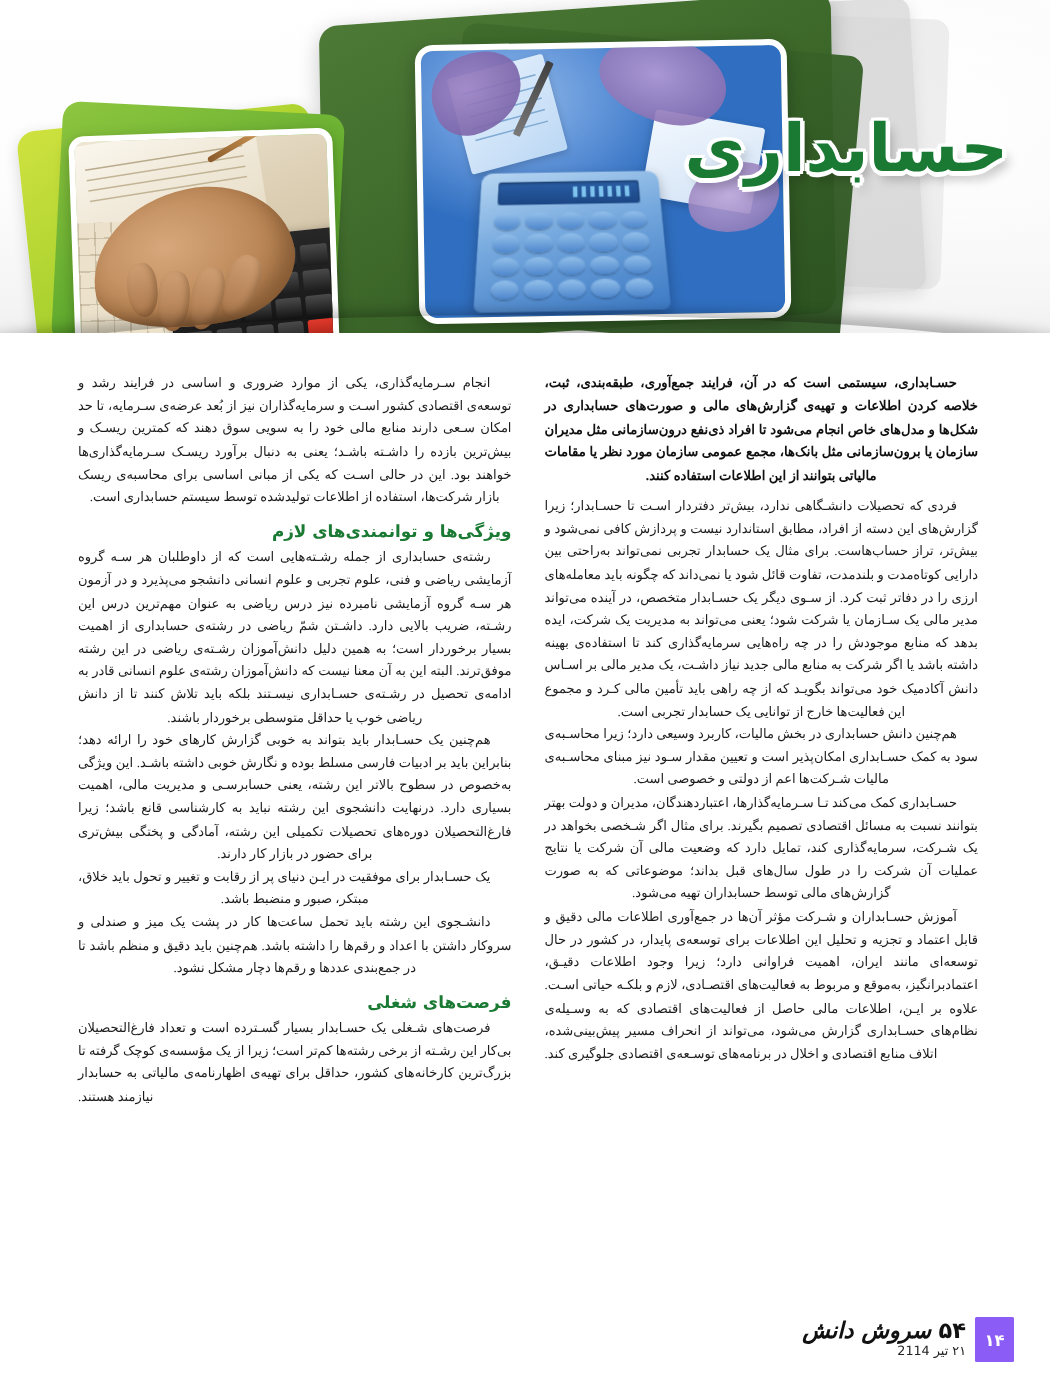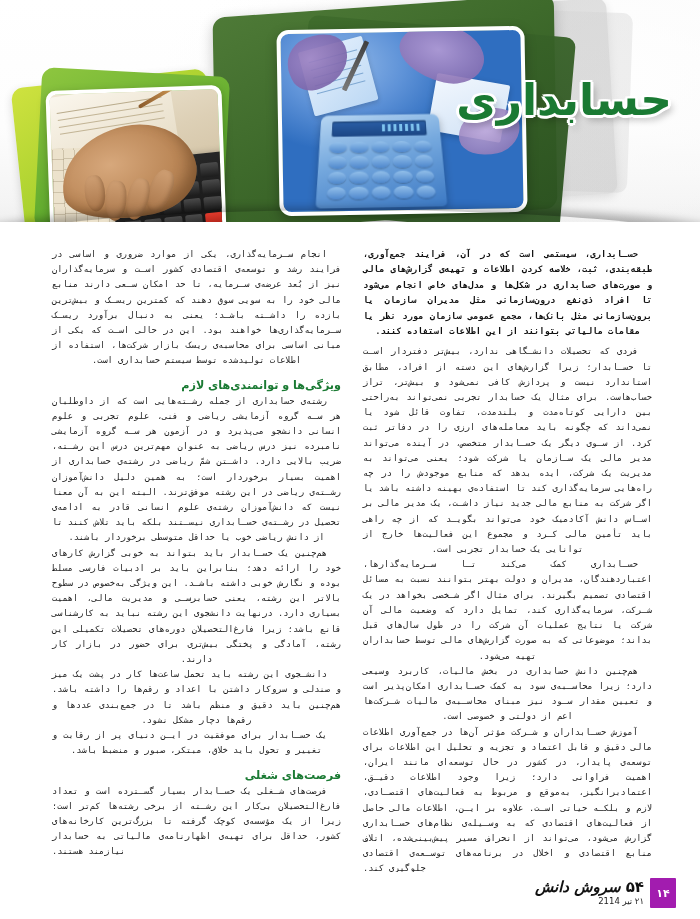--- a/index.html
+++ b/index.html
@@ -177,21 +177,21 @@
 
   p.para{
     margin:0 0 0 0;
     font-size:8.7px;
     line-height:15.2px;
     text-align:justify;
     text-align-last:center;
     color:#1c1c1c;
     text-indent:14px;
     direction:rtl;
-    font-family:Liberation Mono, monospace;
+    font-family:Liberation Serif, serif;
   }
   p.para.last{text-align-last:left;}
   p.intro{
     font-weight:700;
     color:#101010;
     font-size:8.8px;
     line-height:15.4px;
     margin-bottom:5px;
   }
   h2.sec{
@@ -208,21 +208,21 @@
     position:absolute;left:0;top:872px;width:700px;height:47px;
     background:#ffffff;
   }
   .footer-inner{
     position:absolute;right:24px;top:6px;
     display:flex;flex-direction:row;align-items:center;gap:6px;
     direction:rtl;
   }
   .page-badge{
     width:26px;height:30px;
-    background:#a21caf;
+    background:#8b5cf6;
     color:#ffffff;
     font-size:11px;font-weight:700;
     display:flex;align-items:center;justify-content:center;
     border-radius:1px;
   }
   .foot-text{display:flex;flex-direction:column;align-items:flex-start;line-height:1.15;}
   .foot-line1{
     display:flex;flex-direction:row-reverse;align-items:flex-end;gap:5px;
     direction:rtl;
   }
@@ -319,33 +319,33 @@
 
 <div class="divider"></div>
 <div class="divider-fill"></div>
 
 <div class="body-area">
   <div class="columns">
 
     <div class="col">
       <p class="para intro">حسـابداری، سیستمی است که در آن، فرایند جمع‌آوری، طبقه‌بندی، ثبت، خلاصه کردن اطلاعات و تهیه‌ی گزارش‌های مالی و صورت‌های حسابداری در شکل‌ها و مدل‌های خاص انجام می‌شود تا افراد ذی‌نفع درون‌سازمانی مثل مدیران سازمان یا برون‌سازمانی مثل بانک‌ها، مجمع عمومی سازمان مورد نظر یا مقامات مالیاتی بتوانند از این اطلاعات استفاده کنند.</p>
       <p class="para">فردی که تحصیلات دانشـگاهی ندارد، بیش‌تر دفتردار اسـت تا حسـابدار؛ زیرا گزارش‌های این دسته از افراد، مطابق استاندارد نیست و پردازش کافی نمی‌شود و بیش‌تر، تراز حساب‌هاست. برای مثال یک حسابدار تجربی نمی‌تواند به‌راحتی بین دارایی کوتاه‌مدت و بلندمدت، تفاوت قائل شود یا نمی‌داند که چگونه باید معامله‌های ارزی را در دفاتر ثبت کرد. از سـوی دیگر یک حسـابدار متخصص، در آینده می‌تواند مدیر مالی یک سـازمان یا شرکت شود؛ یعنی می‌تواند به مدیریت یک شرکت، ایده بدهد که منابع موجودش را در چه راه‌هایی سرمایه‌گذاری کند تا استفاده‌ی بهینه داشته باشد یا اگر شرکت به منابع مالی جدید نیاز داشـت، یک مدیر مالی بر اسـاس دانش آکادمیک خود می‌تواند بگویـد که از چه راهی باید تأمین مالی کـرد و مجموع این فعالیت‌ها خارج از توانایی یک حسابدار تجربی است.</p>
+      <p class="para">هم‌چنین دانش حسابداری در بخش مالیات، کاربرد وسیعی دارد؛ زیرا محاسـبه‌ی سود به کمک حسـابداری امکان‌پذیر است و تعیین مقدار سـود نیز مبنای محاسـبه‌ی مالیات شـرکت‌ها اعم از دولتی و خصوصی است.</p>
       <p class="para">حسـابداری کمک می‌کند تـا سـرمایه‌گذارها، اعتباردهندگان، مدیران و دولت بهتر بتوانند نسبت به مسائل اقتصادی تصمیم بگیرند. برای مثال اگر شـخصی بخواهد در یک شـرکت، سرمایه‌گذاری کند، تمایل دارد که وضعیت مالی آن شرکت یا نتایج عملیات آن شرکت را در طول سال‌های قبل بداند؛ موضوعاتی که به صورت گزارش‌های مالی توسط حسابداران تهیه می‌شود.</p>
-      <p class="para">هم‌چنین دانش حسابداری در بخش مالیات، کاربرد وسیعی دارد؛ زیرا محاسـبه‌ی سود به کمک حسـابداری امکان‌پذیر است و تعیین مقدار سـود نیز مبنای محاسـبه‌ی مالیات شـرکت‌ها اعم از دولتی و خصوصی است.</p>
       <p class="para last">آموزش حسـابداران و شـرکت مؤثر آن‌ها در جمع‌آوری اطلاعات مالی دقیق و قابل اعتماد و تجزیه و تحلیل این اطلاعات برای توسعه‌ی پایدار، در کشور در حال توسعه‌ای مانند ایران، اهمیت فراوانی دارد؛ زیرا وجود اطلاعات دقیـق، اعتمادبرانگیز، به‌موقع و مربوط به فعالیت‌های اقتصـادی، لازم و بلکـه حیاتی اسـت. علاوه بر ایـن، اطلاعات مالی حاصل از فعالیت‌های اقتصادی که به وسـیله‌ی نظام‌های حسـابداری گزارش می‌شود، می‌تواند از انحراف مسیر پیش‌بینی‌شده، اتلاف منابع اقتصادی و اخلال در برنامه‌های توسـعه‌ی اقتصادی جلوگیری کند.</p>
     </div>
 
     <div class="col">
       <p class="para">انجام سـرمایه‌گذاری، یکی از موارد ضروری و اساسی در فرایند رشد و توسعه‌ی اقتصادی کشور اسـت و سرمایه‌گذاران نیز از بُعد عرضه‌ی سـرمایه، تا حد امکان سـعی دارند منابع مالی خود را به سویی سوق دهند که کمترین ریسـک و بیش‌ترین بازده را داشـته باشـد؛ یعنی به دنبال برآورد ریسـک سـرمایه‌گذاری‌ها خواهند بود. این در حالی اسـت که یکی از مبانی اساسی برای محاسبه‌ی ریسک بازار شرکت‌ها، استفاده از اطلاعات تولیدشده توسط سیستم حسابداری است.</p>
 
       <h2 class="sec">ویژگی‌ها و توانمندی‌های لازم</h2>
       <p class="para">رشته‌ی حسابداری از جمله رشـته‌هایی است که از داوطلبان هر سـه گروه آزمایشی ریاضی و فنی، علوم تجربی و علوم انسانی دانشجو می‌پذیرد و در آزمون هر سـه گروه آزمایشی نامبرده نیز درس ریاضی به عنوان مهم‌ترین درس این رشـته، ضریب بالایی دارد. داشـتن شمّ ریاضی در رشته‌ی حسابداری از اهمیت بسیار برخوردار است؛ به همین دلیل دانش‌آموزان رشـته‌ی ریاضی در این رشته موفق‌ترند. البته این به آن معنا نیست که دانش‌آموزان رشته‌ی علوم انسانی قادر به ادامه‌ی تحصیل در رشـته‌ی حسـابداری نیسـتند بلکه باید تلاش کنند تا از دانش ریاضی خوب یا حداقل متوسطی برخوردار باشند.</p>
       <p class="para">هم‌چنین یک حسـابدار باید بتواند به خوبی گزارش کارهای خود را ارائه دهد؛ بنابراین باید بر ادبیات فارسی مسلط بوده و نگارش خوبی داشته باشـد. این ویژگی به‌خصوص در سطوح بالاتر این رشته، یعنی حسابرسـی و مدیریت مالی، اهمیت بسیاری دارد. درنهایت دانشجوی این رشته نباید به کارشناسی قانع باشد؛ زیرا فارغ‌التحصیلان دوره‌های تحصیلات تکمیلی این رشته، آمادگی و پختگی بیش‌تری برای حضور در بازار کار دارند.</p>
+      <p class="para">یک حسـابدار برای موفقیت در ایـن دنیای پر از رقابت و تغییر و تحول باید خلاق، مبتکر، صبور و منضبط باشد.</p>
       <p class="para">دانشـجوی این رشته باید تحمل ساعت‌ها کار در پشت یک میز و صندلی و سروکار داشتن با اعداد و رقم‌ها را داشته باشد. هم‌چنین باید دقیق و منظم باشد تا در جمع‌بندی عددها و رقم‌ها دچار مشکل نشود.</p>
-      <p class="para">یک حسـابدار برای موفقیت در ایـن دنیای پر از رقابت و تغییر و تحول باید خلاق، مبتکر، صبور و منضبط باشد.</p>
 
       <h2 class="sec">فرصت‌های شغلی</h2>
       <p class="para last">فرصت‌های شـغلی یک حسـابدار بسیار گسـترده است و تعداد فارغ‌التحصیلان بی‌کار این رشـته از برخی رشته‌ها کم‌تر است؛ زیرا از یک مؤسسه‌ی کوچک گرفته تا بزرگ‌ترین کارخانه‌های کشور، حداقل برای تهیه‌ی اظهارنامه‌ی مالیاتی به حسابدار نیازمند هستند.</p>
     </div>
 
   </div>
 </div>
 
 <div class="footer">
   <div class="footer-inner">

